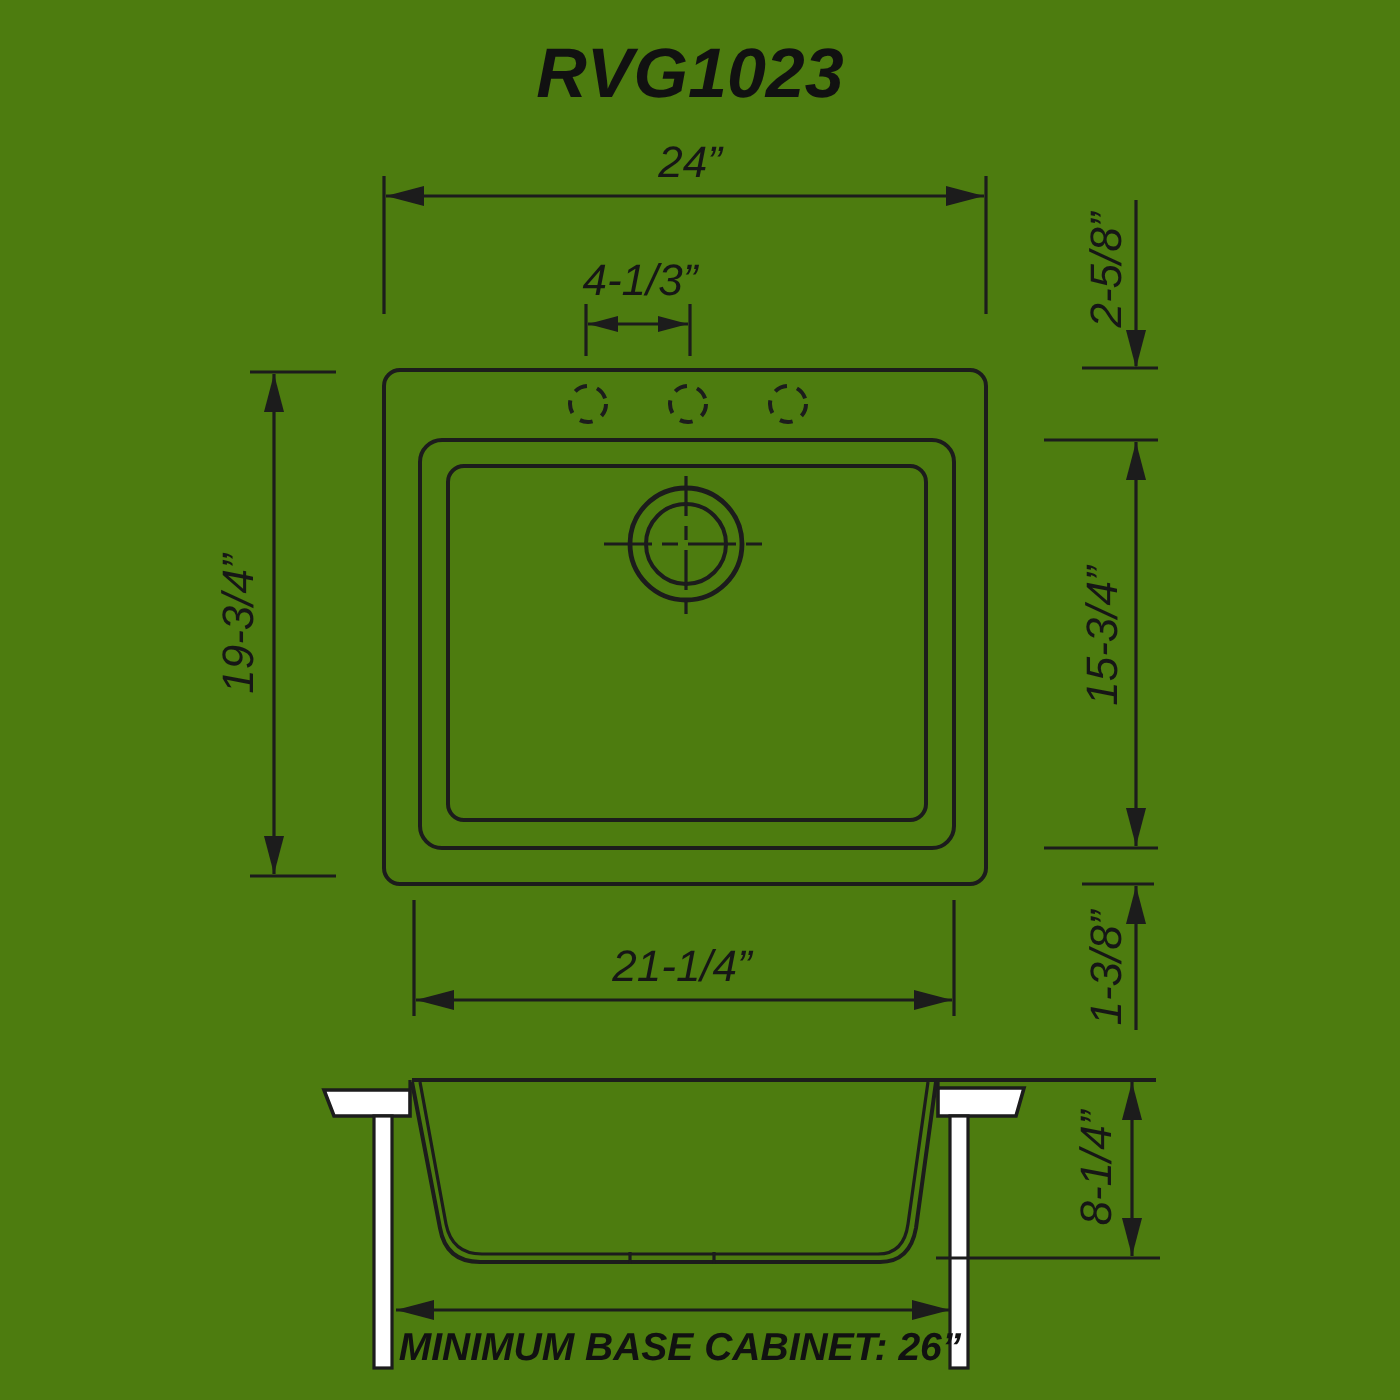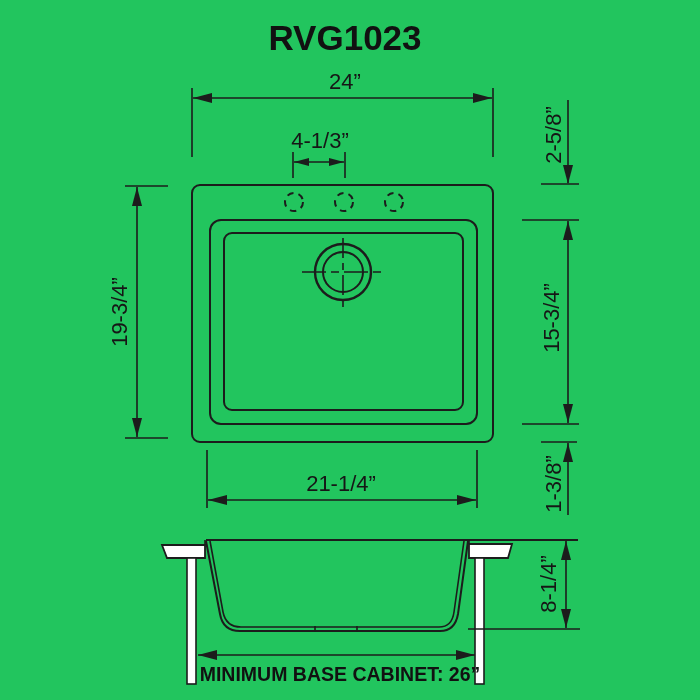--- a/index.html
+++ b/index.html
@@ -1,17 +1,17 @@
 <!DOCTYPE html>
 <html><head>
 <meta charset="utf-8">
 <style>
   html,body{margin:0;padding:0;background:#fff;}
-  .stage{position:relative;width:700px;height:700px;background:#22c55e;overflow:hidden;
-         font-family:"Liberation Sans",sans-serif;}
+  .stage{position:relative;width:700px;height:700px;background:#4d7c0f;overflow:hidden;
+         font-family:"Liberation Sans",sans-serif;font-style:italic;}
   svg{position:absolute;left:0;top:0;}
   .ln{stroke:#1c1c1c;fill:none;}
   .thin{stroke-width:1.6;}
   .med{stroke-width:2;}
   .arr{fill:#1c1c1c;stroke:none;}
   .dimtxt{font-size:22px;fill:#161616;font-weight:400;}
   .titletxt{font-size:35px;font-weight:700;fill:#111;}
   .cabtxt{font-size:19.5px;font-weight:700;fill:#111;}
   .white{fill:#ffffff;}
 </style>

